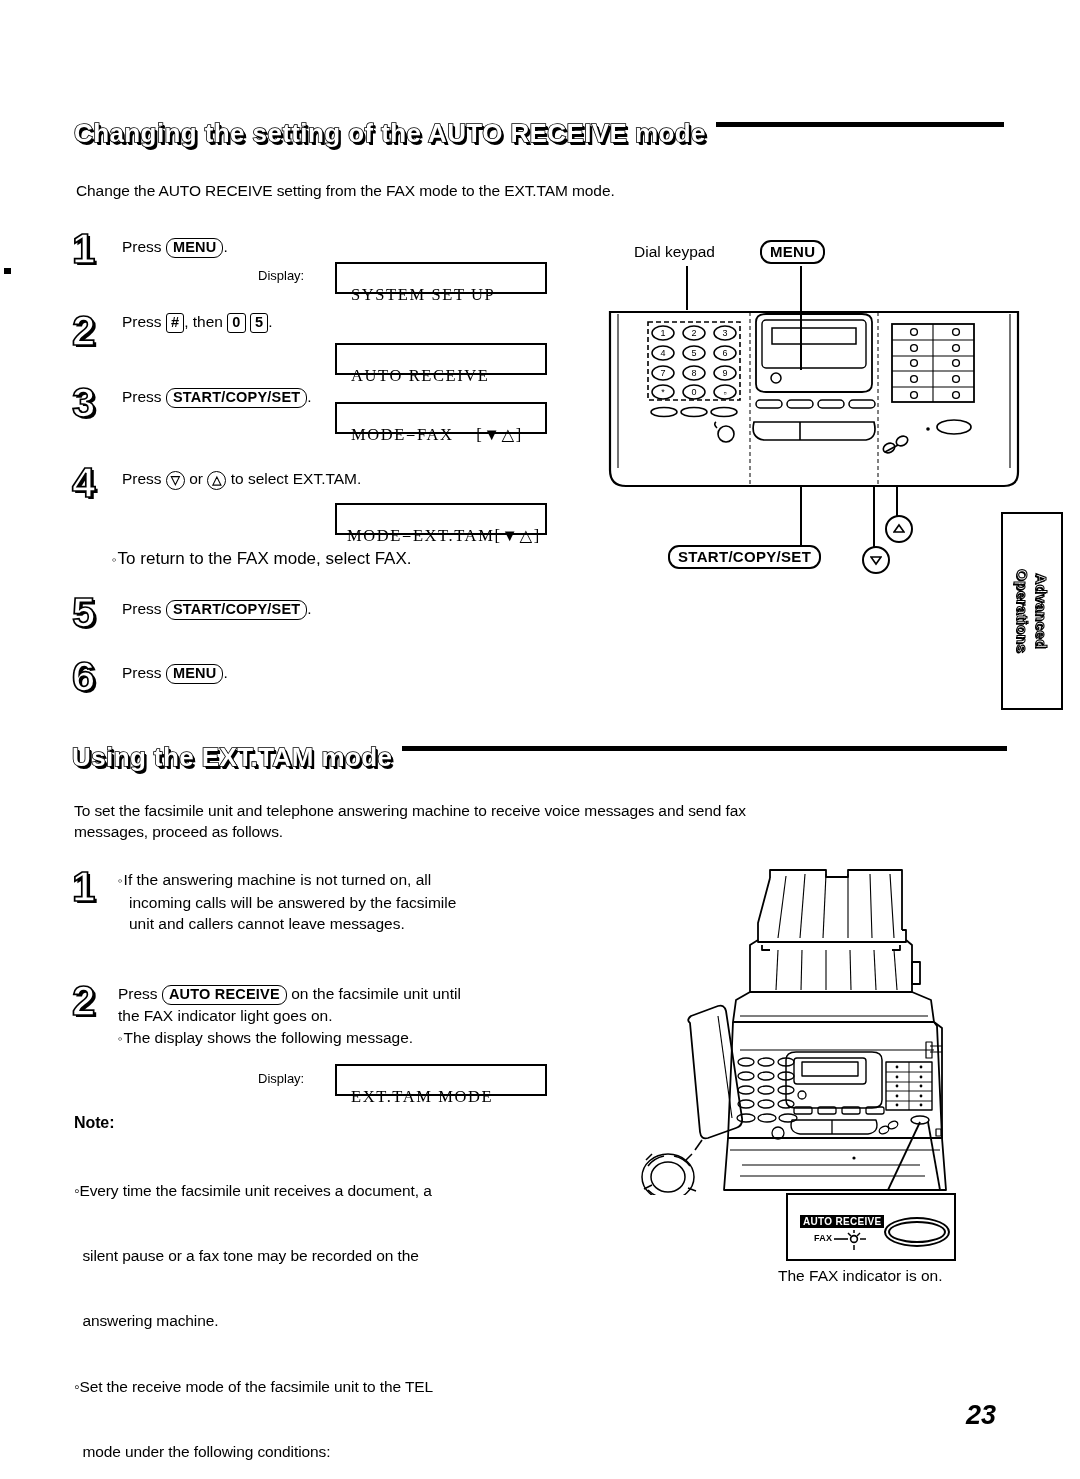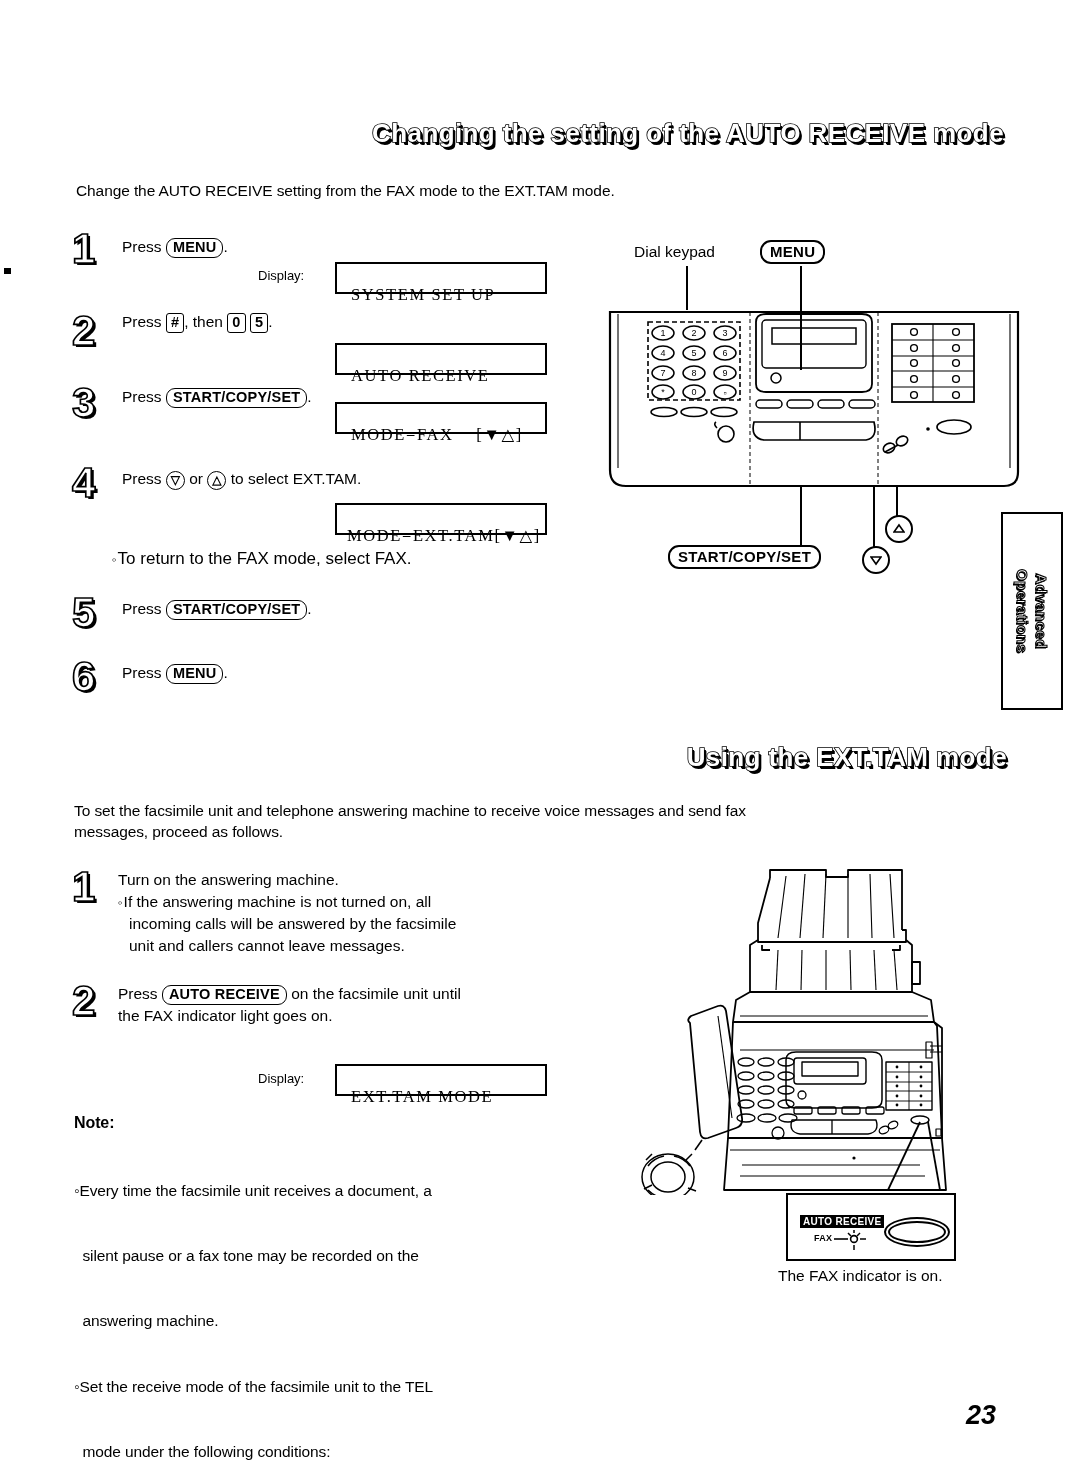--- a/index.html
+++ b/index.html
@@ -27,23 +27,22 @@
   .reg-mark {
     position: absolute;
     width: 7px; height: 6px;
     background: #000;
   }
 
   
   .section-head {
     position: absolute;
     display: flex;
-    align-items: flex-end;
+    align-items: flex-start;
     white-space: nowrap;
-    flex-direction: column;
   }
   .section-head .head-text {
     font-size: 26px;
     font-weight: bold;
     letter-spacing: 0.4px;
     color: #ffffff;
     -webkit-text-stroke: 1.6px #000;
     paint-order: stroke fill;
     text-shadow:
        2px 2px 0 #000,
@@ -447,36 +446,38 @@
     <span class="head-rule" style="flex:1 1 auto;"></span>
   </div>
 
   <div class="body-text" style="left:74px; top:800px; width:910px;">
     <div>To set the facsimile unit and telephone answering machine to receive voice messages and send fax</div>
     <div>messages, proceed as follows.</div>
   </div>
 
   <div class="step-num" style="left:72px; top:866px;">1</div>
   <div class="step-body" style="left:118px; top:869px; width:440px;">
-    <div>Turn on the answering machine.</div>
     <div>
       <span class="obullet">If the answering machine is not turned on, all</span>
     </div>
     <div style="padding-left:11px;">incoming calls will be answered by the facsimile</div>
     <div style="padding-left:11px;">unit and callers cannot leave messages.</div>
   </div>
 
   <div class="step-num" style="left:72px; top:980px;">2</div>
   <div class="step-body" style="left:118px; top:983px; width:450px;">
     <div>
       <span>Press</span>
       <span class="keycap">AUTO RECEIVE</span>
       <span>on the facsimile unit until</span>
     </div>
     <div>the FAX indicator light goes on.</div>
+    <div>
+      <span class="obullet">The display shows the following message.</span>
+    </div>
   </div>
 
   <div class="lcd-label" style="left:258px; top:1071px;">Display:</div>
   <div class="lcd-box" style="left:335px; top:1064px; width:212px; height:32px;">
     <span class="lcd-inner">EXT.TAM MODE</span>
   </div>
 
   <div class="body-text" style="left:74px; top:1112px; font-weight:bold; font-size:16px;">Note:</div>
 
   <div class="body-text" style="left:74px; top:1136px; width:500px; white-space:pre; line-height:21.8px;">

